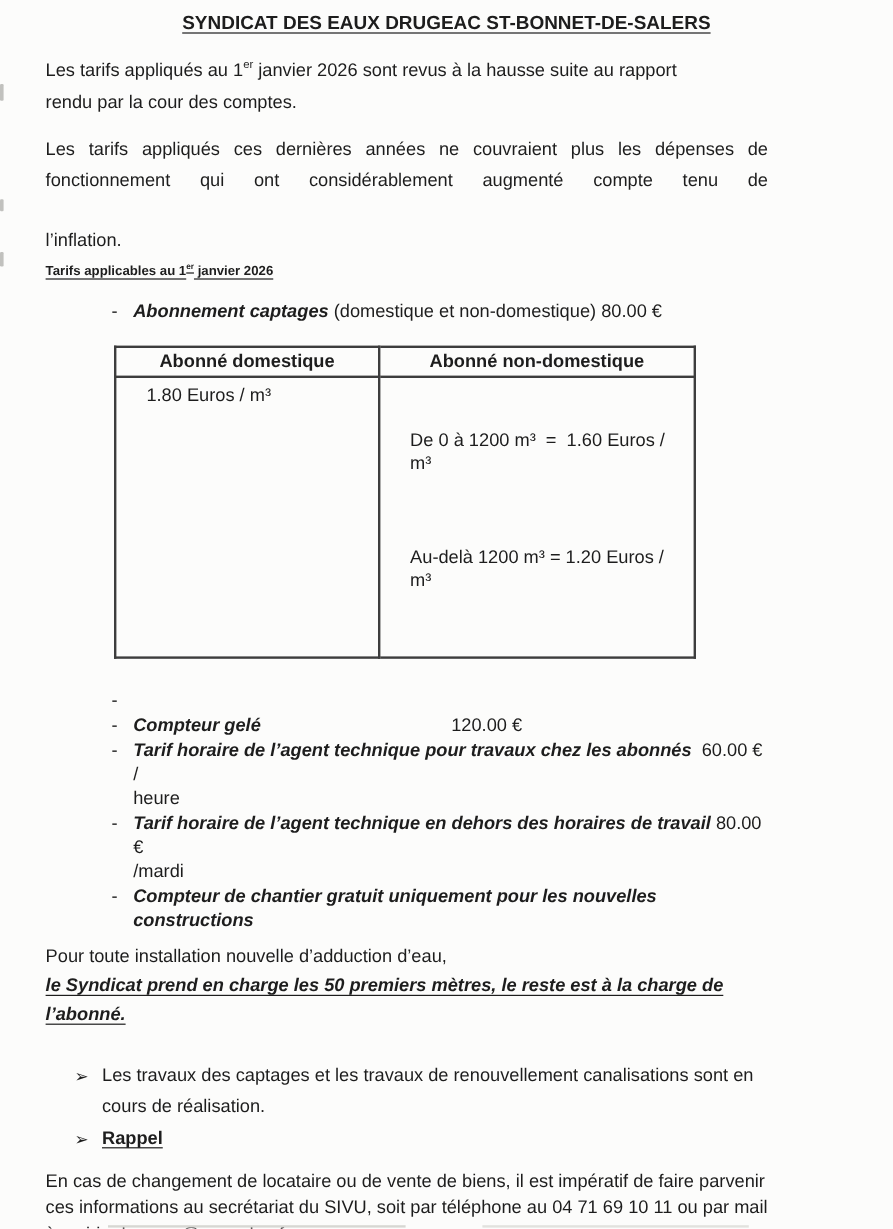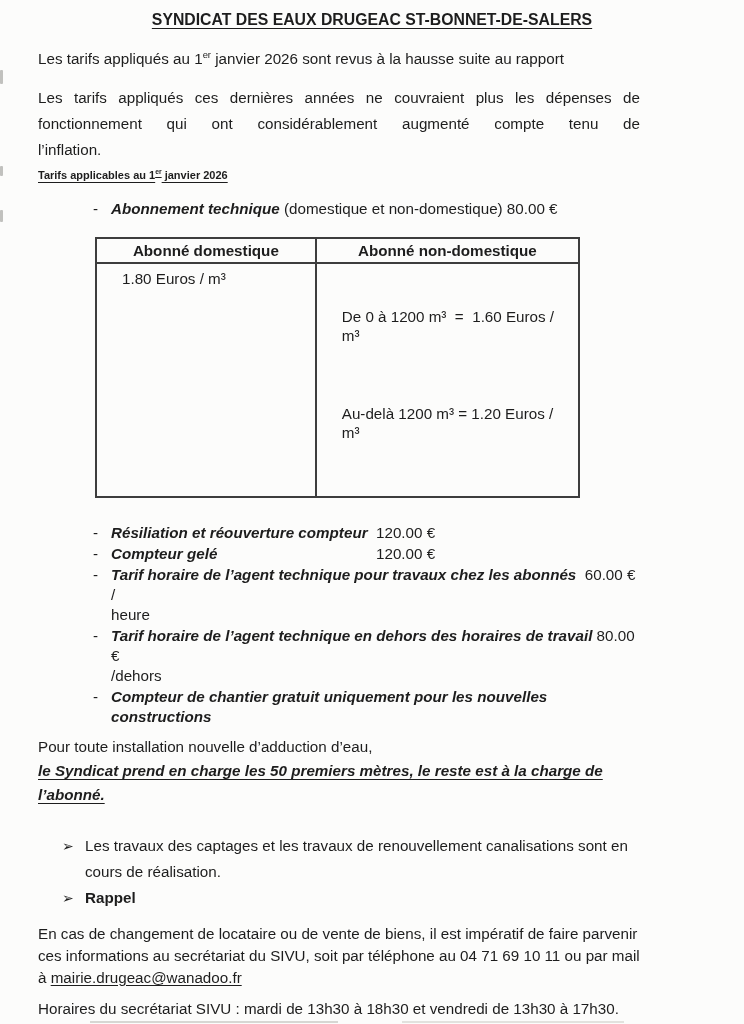--- a/index.html
+++ b/index.html
@@ -18,21 +18,21 @@
     text-align: center;
     font-weight: bold;
     font-size: 15.8px;
   }
   .title span { text-decoration: underline; text-underline-offset: 3px; }
   .content { padding-left: 38px; padding-right: 104px; }
   .para { line-height: 27px; white-space: pre-wrap; }
   .p1 { margin-top: 16px; }
   .p2 { margin-top: 13px; }
   .jline { line-height: 26px; text-align: justify; text-align-last: justify; }
-  .jline-last { line-height: 26px; }
+  .jline-last { line-height: 26px; margin-top: 24px; }
   sup { font-size: 62%; line-height: 0; }
   .section-heading {
     margin-top: 2px;
     font-weight: bold;
     font-size: 11px;
     line-height: 20px;
   }
   .section-heading .u { text-decoration: underline; text-underline-offset: 3px; }
   .dash-item { display: flex; margin-top: 0; line-height: 20px; }
   .dash-item .marker { width: 18px; margin-left: 55px; flex: none; }
@@ -70,21 +70,21 @@
   .installation .line2 {
     font-weight: bold; font-style: italic;
     text-decoration: underline; text-underline-offset: 3px;
   }
   .arrow-list { margin-top: 26px; }
   .arrow-item { display: flex; line-height: 26px; }
   .arrow-item .marker { width: 23px; margin-left: 24px; flex: none; font-size: 14px; }
   .arrow-item .body { flex: 1; }
   .arrow-heading {
     font-weight: bold;
-    text-underline-offset: 3px;
+    text-decoration: underline; text-underline-offset: 3px;
   }
   .rappel-para { margin-top: 12px; line-height: 22px; }
   .email { text-decoration: underline; text-underline-offset: 2px; margin-top: 40px; }
   .horaires { margin-top: 9px; line-height: 22px; }
   
   .artifact { position: absolute; pointer-events: none; }
   .edge-mark { left: 0; width: 3px; background: #8f8f8c; opacity: .55; border-radius: 1px; }
   .m1 { top: 70px; height: 14px; }
   .m2 { top: 166px; height: 10px; }
   .m3 { top: 210px; height: 12px; }
@@ -95,33 +95,33 @@
 <body>
 
 <div class="page">
 
   <div class="title">
     <span>SYNDICAT DES EAUX DRUGEAC ST-BONNET-DE-SALERS</span>
   </div>
 
   <div class="content">
 
-    <div class="para p1"><span>Les tarifs appliqués au 1</span><sup>er</sup><span> janvier 2026 sont revus à la hausse suite au rapport</span><br></div>
+    <div class="para p1"><span>Les tarifs appliqués au 1</span><sup>er</sup><span> janvier 2026 sont revus à la hausse suite au rapport</span><br><span>rendu par la cour des comptes.</span></div>
 
     <div class="p2">
       <div class="jline">Les tarifs appliqués ces dernières années ne couvraient plus les dépenses de</div>
       <div class="jline">fonctionnement qui ont considérablement augmenté compte tenu de</div>
       <div class="jline-last">l’inflation.</div>
     </div>
 
     <div class="section-heading"><span class="u">Tarifs applicables au 1</span><sup class="u">er</sup><span class="u"> janvier 2026</span></div>
 
     <div class="dash-item abonnement">
       <span class="marker">-</span>
-      <span class="body"><span class="bi">Abonnement technique</span><span> (domestique et non-domestique) 80.00 €</span></span>
+      <span class="body"><span class="bi">Abonnement captages</span><span> (domestique et non-domestique) 80.00 €</span></span>
     </div>
 
     <table class="rates-table">
       <tbody>
           <tr>
         <th class="col-domestic">Abonné domestique</th>
         <th>Abonné non-domestique</th>
       </tr>
       <tr>
         <td>1.80 Euros / m³</td>
@@ -129,33 +129,32 @@
           <div>De 0 à 1200 m³  =  1.60 Euros / m³</div>
           <div class="tier2">Au-delà 1200 m³ = 1.20 Euros / m³</div>
         </td>
       </tr>
     </tbody>
       </table>
 
     <div class="dash-list">
       <div class="dash-item">
         <span class="marker">-</span>
-        <span class="body"><span class="bi label-fixed">Résiliation et réouverture compteur</span><span>120.00 €</span></span>
       </div>
       <div class="dash-item">
         <span class="marker">-</span>
         <span class="body"><span class="bi label-fixed">Compteur gelé</span><span>120.00 €</span></span>
       </div>
       <div class="dash-item">
         <span class="marker">-</span>
         <span class="body"><span class="bi">Tarif horaire de l’agent technique pour travaux chez les abonnés</span><span>  60.00 € /</span><br><span>heure</span></span>
       </div>
       <div class="dash-item">
         <span class="marker">-</span>
-        <span class="body"><span class="bi">Tarif horaire de l’agent technique en dehors des horaires de travail</span><span> 80.00 €</span><br><span>/dehors</span></span>
+        <span class="body"><span class="bi">Tarif horaire de l’agent technique en dehors des horaires de travail</span><span> 80.00 €</span><br><span>/mardi</span></span>
       </div>
       <div class="dash-item">
         <span class="marker">-</span>
         <span class="body"><span class="bi">Compteur de chantier gratuit uniquement pour les nouvelles constructions</span><br></span>
       </div>
     </div>
 
     <div class="installation">
       <div>Pour toute installation nouvelle d’adduction d’eau,</div>
       <div class="line2">le Syndicat prend en charge les 50 premiers mètres, le reste est à la charge de l’abonné.</div>

